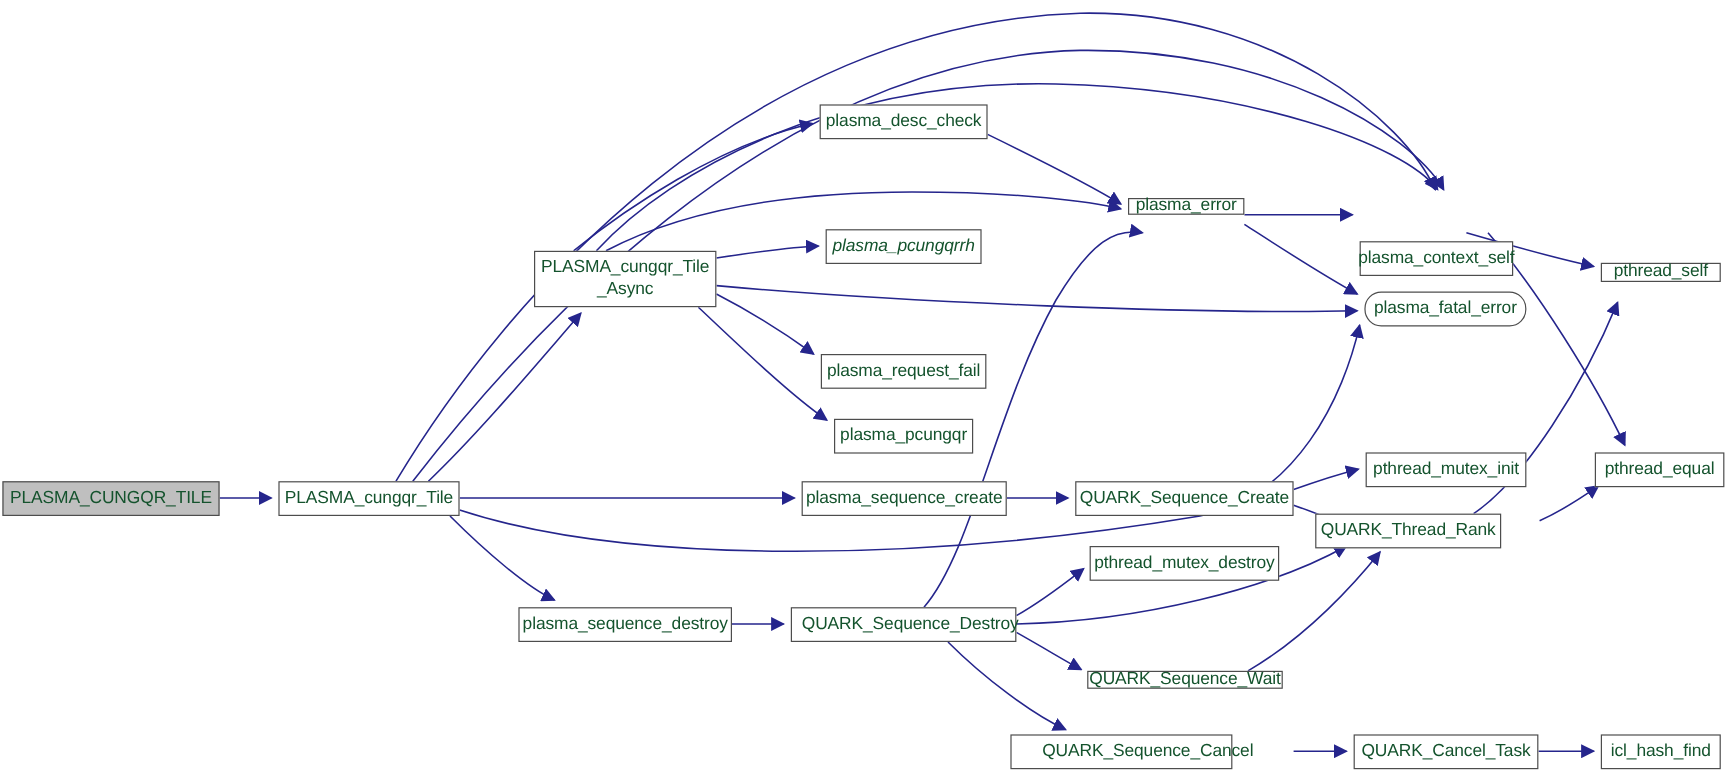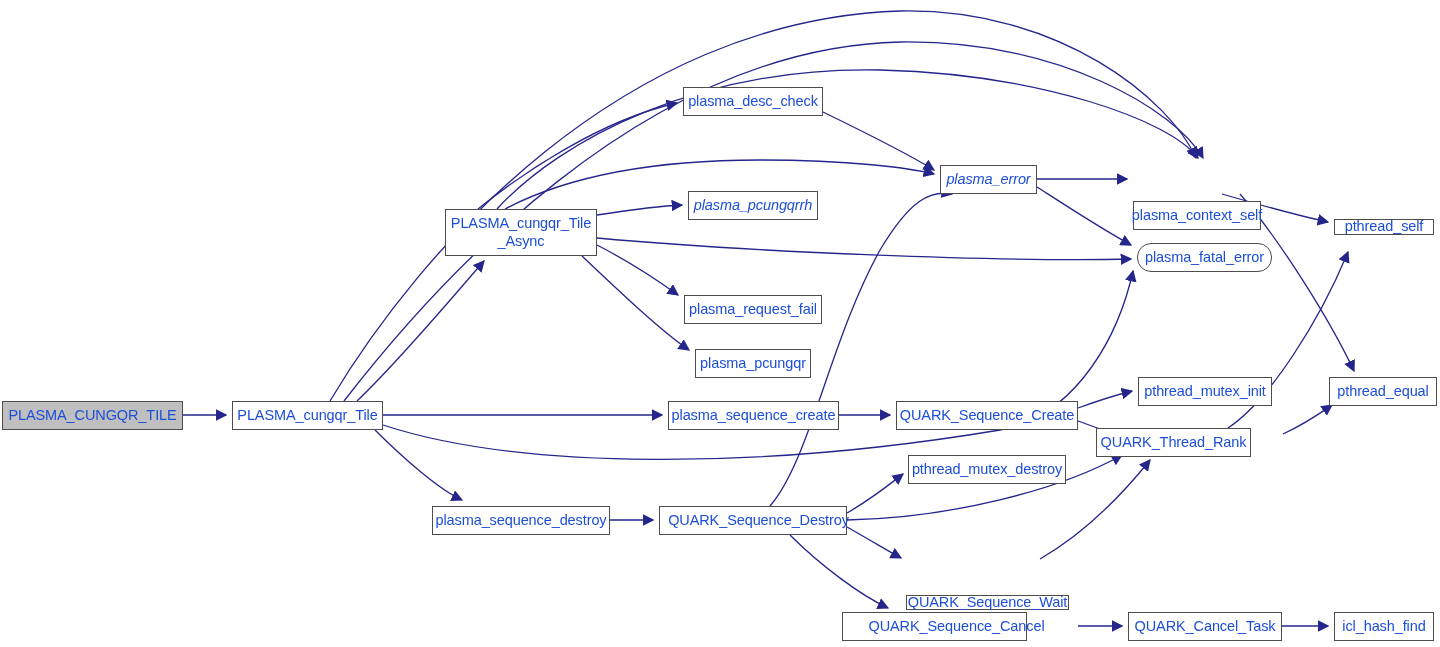--- a/index.html
+++ b/index.html
@@ -2,21 +2,21 @@
 <html><head>
 <meta charset="utf-8">
 <title>Call Graph</title>
 <style>
   html,body{margin:0;padding:0;background:#ffffff;}
   #canvas{position:relative;width:1440px;height:647px;background:#ffffff;
           font-family:"Liberation Sans","DejaVu Sans",sans-serif;overflow:hidden;}
   #edges{position:absolute;left:0;top:0;width:1440px;height:647px;}
   .node{position:absolute;box-sizing:border-box;border:1px solid #4d4d4d;
         background:#ffffff;display:flex;align-items:center;justify-content:center;
-        text-align:center;font-size:14.5px;color:#1d4ed8;line-height:1.18;
+        text-align:center;font-size:14.5px;color:#14532d;line-height:1.18;
         white-space:pre-line;letter-spacing:-0.1px;}
   .node.highlight{background:#bfbfbf;}
 </style>
 </head>
 <body>
 
 <div id="canvas">
   <svg id="edges" viewBox="0 0 1440 647" xmlns="http://www.w3.org/2000/svg">
     <defs>
       <marker id="ah" markerWidth="9" markerHeight="9" refX="8" refY="4.5" orient="auto" markerUnits="strokeWidth">
@@ -61,30 +61,30 @@
   </svg>
   <div id="node-layer">
       <div class="node highlight" style="left: 2px; top: 401px; width: 181px; height: 29px;">PLASMA_CUNGQR_TILE</div>
       <div class="node" style="left: 232px; top: 401px; width: 151px; height: 29px;">PLASMA_cungqr_Tile</div>
       <div class="node" style="left: 445px; top: 209px; width: 152px; height: 47px;">PLASMA_cungqr_Tile
 _Async</div>
       <div class="node" style="left: 683px; top: 87px; width: 140px; height: 29px;">plasma_desc_check</div>
       <div class="node" style="left: 688px; top: 191px; width: 130px; height: 29px; font-style: italic;">plasma_pcungqrrh</div>
       <div class="node" style="left: 684px; top: 295px; width: 138px; height: 29px;">plasma_request_fail</div>
       <div class="node" style="left: 695px; top: 349px; width: 116px; height: 29px;">plasma_pcungqr</div>
-      <div class="node" style="left: 940px; top: 165px; width: 97px; height: 29px; font-style: italic;">plasma_error</div>
+      <div class="node" style="left: 940px; top: 165px; width: 97px; height: 14px;">plasma_error</div>
       <div class="node" style="left: 1133px; top: 165px; width: 128px; height: 29px; margin-top: 36px;">plasma_context_self</div>
       <div class="node" style="left: 1334px; top: 219px; width: 100px; height: 16px;">pthread_self</div>
       <div class="node" style="left: 1137px; top: 243px; width: 135px; height: 29px; border-radius: 14px;">plasma_fatal_error</div>
       <div class="node" style="left: 1329px; top: 377px; width: 108px; height: 29px;">pthread_equal</div>
       <div class="node" style="left: 1138px; top: 377px; width: 134px; height: 29px;">pthread_mutex_init</div>
       <div class="node" style="left: 668px; top: 401px; width: 171px; height: 29px;">plasma_sequence_create</div>
       <div class="node" style="left: 896px; top: 401px; width: 182px; height: 29px;">QUARK_Sequence_Create</div>
       <div class="node" style="left: 1096px; top: 428px; width: 155px; height: 29px;">QUARK_Thread_Rank</div>
       <div class="node" style="left: 908px; top: 455px; width: 158px; height: 29px;">pthread_mutex_destroy</div>
       <div class="node" style="left: 432px; top: 506px; width: 178px; height: 29px;">plasma_sequence_destroy</div>
       <div class="node" style="left: 659px; top: 506px; width: 188px; height: 29px; padding-left: 11px;">QUARK_Sequence_Destroy</div>
-      <div class="node" style="left: 906px; top: 559px; width: 163px; height: 15px; margin-top: 36px;">QUARK_Sequence_Wait</div>
+      <div class="node" style="left: 906px; top: 559px; width: 163px; height: 15px;">QUARK_Sequence_Wait</div>
       <div class="node" style="left: 842px; top: 612px; width: 185px; height: 29px; padding-left: 44px;">QUARK_Sequence_Cancel</div>
       <div class="node" style="left: 1128px; top: 612px; width: 154px; height: 29px;">QUARK_Cancel_Task</div>
       <div class="node" style="left: 1334px; top: 612px; width: 100px; height: 29px;">icl_hash_find</div>
     </div>
 </div>
 
 </body></html>

